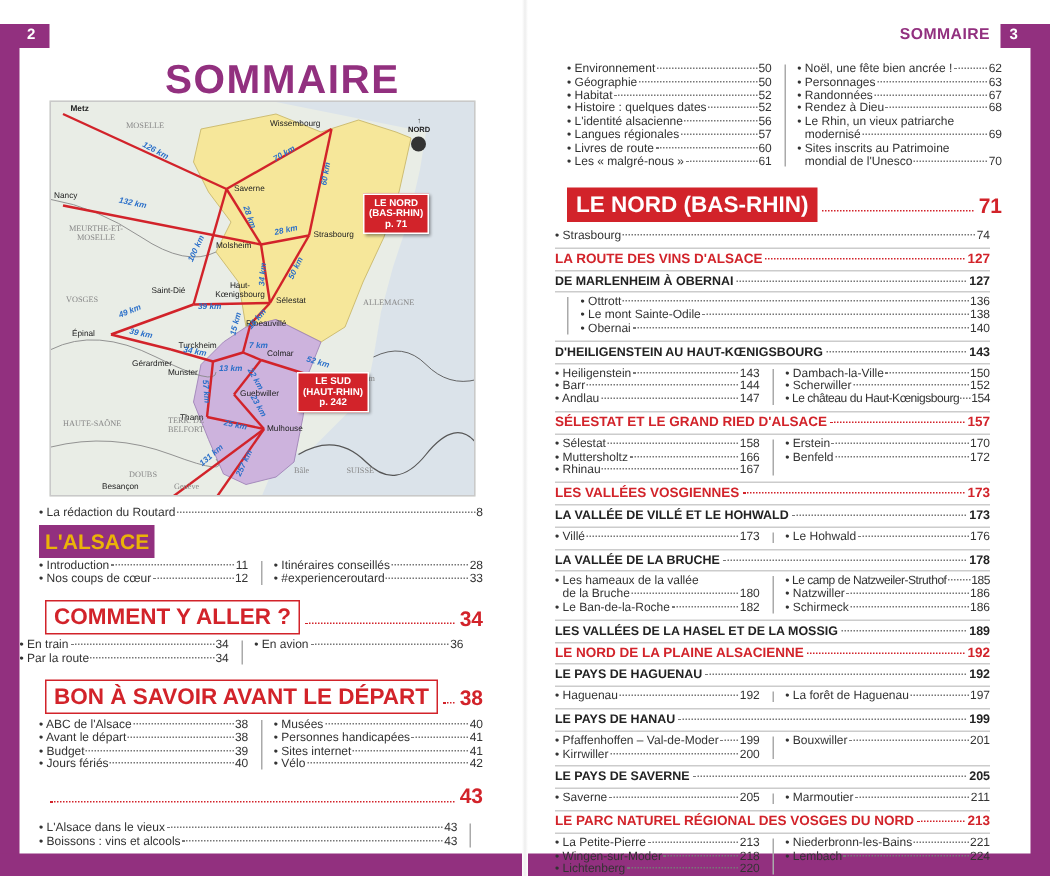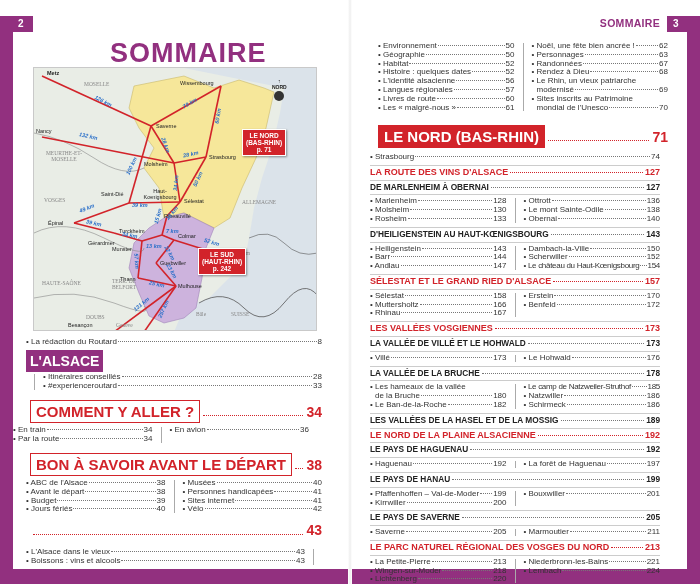--- a/index.html
+++ b/index.html
@@ -27,21 +27,21 @@
   .row .lab { flex: 0 0 auto; }
   .row .dots { flex: 1 1 auto; border-bottom: 1px dotted #777; margin: 0 1px; transform: translateY(-2px); min-width: 4px; }
   .row .pg { flex: 0 0 auto; }
   .cols { display: flex; }
   .col { flex: 1 1 0; }
   .sep { width: 1px; background: #aaa; margin: 1px 8px; }
 
   .sec-head { position: absolute; display: flex; align-items: center; }
   .box-outline { border: 1px solid #d2232a; color: #d2232a; font-weight: bold; font-size: 15px; padding: 1px 5px; line-height: 19px; white-space: nowrap; background: #fff; }
   .box-filled { background: #d2232a; color: #fff; font-weight: bold; font-size: 15px; padding: 2px 6px; line-height: 19px; white-space: nowrap; }
-  .box-purple { background: #92307f; color: #ffffff; font-weight: bold; font-size: 14px; padding: 2px 4px; line-height: 18px; white-space: nowrap; }
+  .box-purple { background: #92307f; color: #eab308; font-weight: bold; font-size: 14px; padding: 2px 4px; line-height: 18px; white-space: nowrap; }
   .sec-head .dots { flex: 1 1 auto; border-bottom: 1px dotted #d2232a; margin: 0 3px; transform: translateY(4px); }
   .sec-head .pg { color: #d2232a; font-weight: bold; font-size: 14px; }
 
   .sub-red { display: flex; align-items: baseline; color: #d2232a; font-weight: bold; font-size: 9px; white-space: nowrap; }
   .sub-red .dots { flex: 1; border-bottom: 1px dotted #d2232a; margin: 0 2px; transform: translateY(-2px); }
   .sub-black { display: flex; align-items: baseline; color: #222; font-weight: bold; font-size: 8.3px; white-space: nowrap; }
   .sub-black .dots { flex: 1; border-bottom: 1px dotted #777; margin: 0 2px; transform: translateY(-2px); }
   .hr { border-top: 1px solid #ccc; }
 
   .map-label { position: absolute; font-size: 5.5px; color: #222; font-weight: bold; white-space: nowrap; }
@@ -185,20 +185,32 @@
       <span class="dots"></span>
       <span class="pg">8</span>
     </div>
 </div>
 
 <div class="sec-head" style="left:26px;top:350px">
   <span class="box-purple">L'ALSACE</span>
 </div>
 <div class="toc" style="left:26px;top:373px;width:296px">
   <div class="cols">
+    <div class="col">
+      <div class="row">
+          <span class="lab">• <span>Introduction</span></span>
+          <span class="dots"></span>
+          <span class="pg">11</span>
+        </div>
+      <div class="row">
+          <span class="lab">• <span>Nos coups de cœur</span></span>
+          <span class="dots"></span>
+          <span class="pg">12</span>
+        </div>
+    </div>
     <div class="sep"></div>
     <div class="col">
       <div class="row">
           <span class="lab">• <span>Itinéraires conseillés</span></span>
           <span class="dots"></span>
           <span class="pg">28</span>
         </div>
       <div class="row">
           <span class="lab">• <span>#experienceroutard</span></span>
           <span class="dots"></span>
@@ -424,37 +436,20 @@
       <span>127</span>
     </div>
   <div class="hr" style="margin:3px 0 2px"></div>
   <div class="sub-black">
       <span>DE MARLENHEIM À OBERNAI</span>
       <span class="dots"></span>
       <span>127</span>
     </div>
   <div class="hr" style="margin:3px 0 2px"></div>
   <div class="cols">
-    <div class="col">
-      <div class="row">
-          <span class="lab">• <span>Marlenheim</span></span>
-          <span class="dots"></span>
-          <span class="pg">128</span>
-        </div>
-      <div class="row">
-          <span class="lab">• <span>Molsheim</span></span>
-          <span class="dots"></span>
-          <span class="pg">130</span>
-        </div>
-      <div class="row">
-          <span class="lab">• <span>Rosheim</span></span>
-          <span class="dots"></span>
-          <span class="pg">133</span>
-        </div>
-    </div>
     <div class="sep"></div>
     <div class="col">
       <div class="row">
           <span class="lab">• <span>Ottrott</span></span>
           <span class="dots"></span>
           <span class="pg">136</span>
         </div>
       <div class="row">
           <span class="lab">• <span>Le mont Sainte-Odile</span></span>
           <span class="dots"></span>

